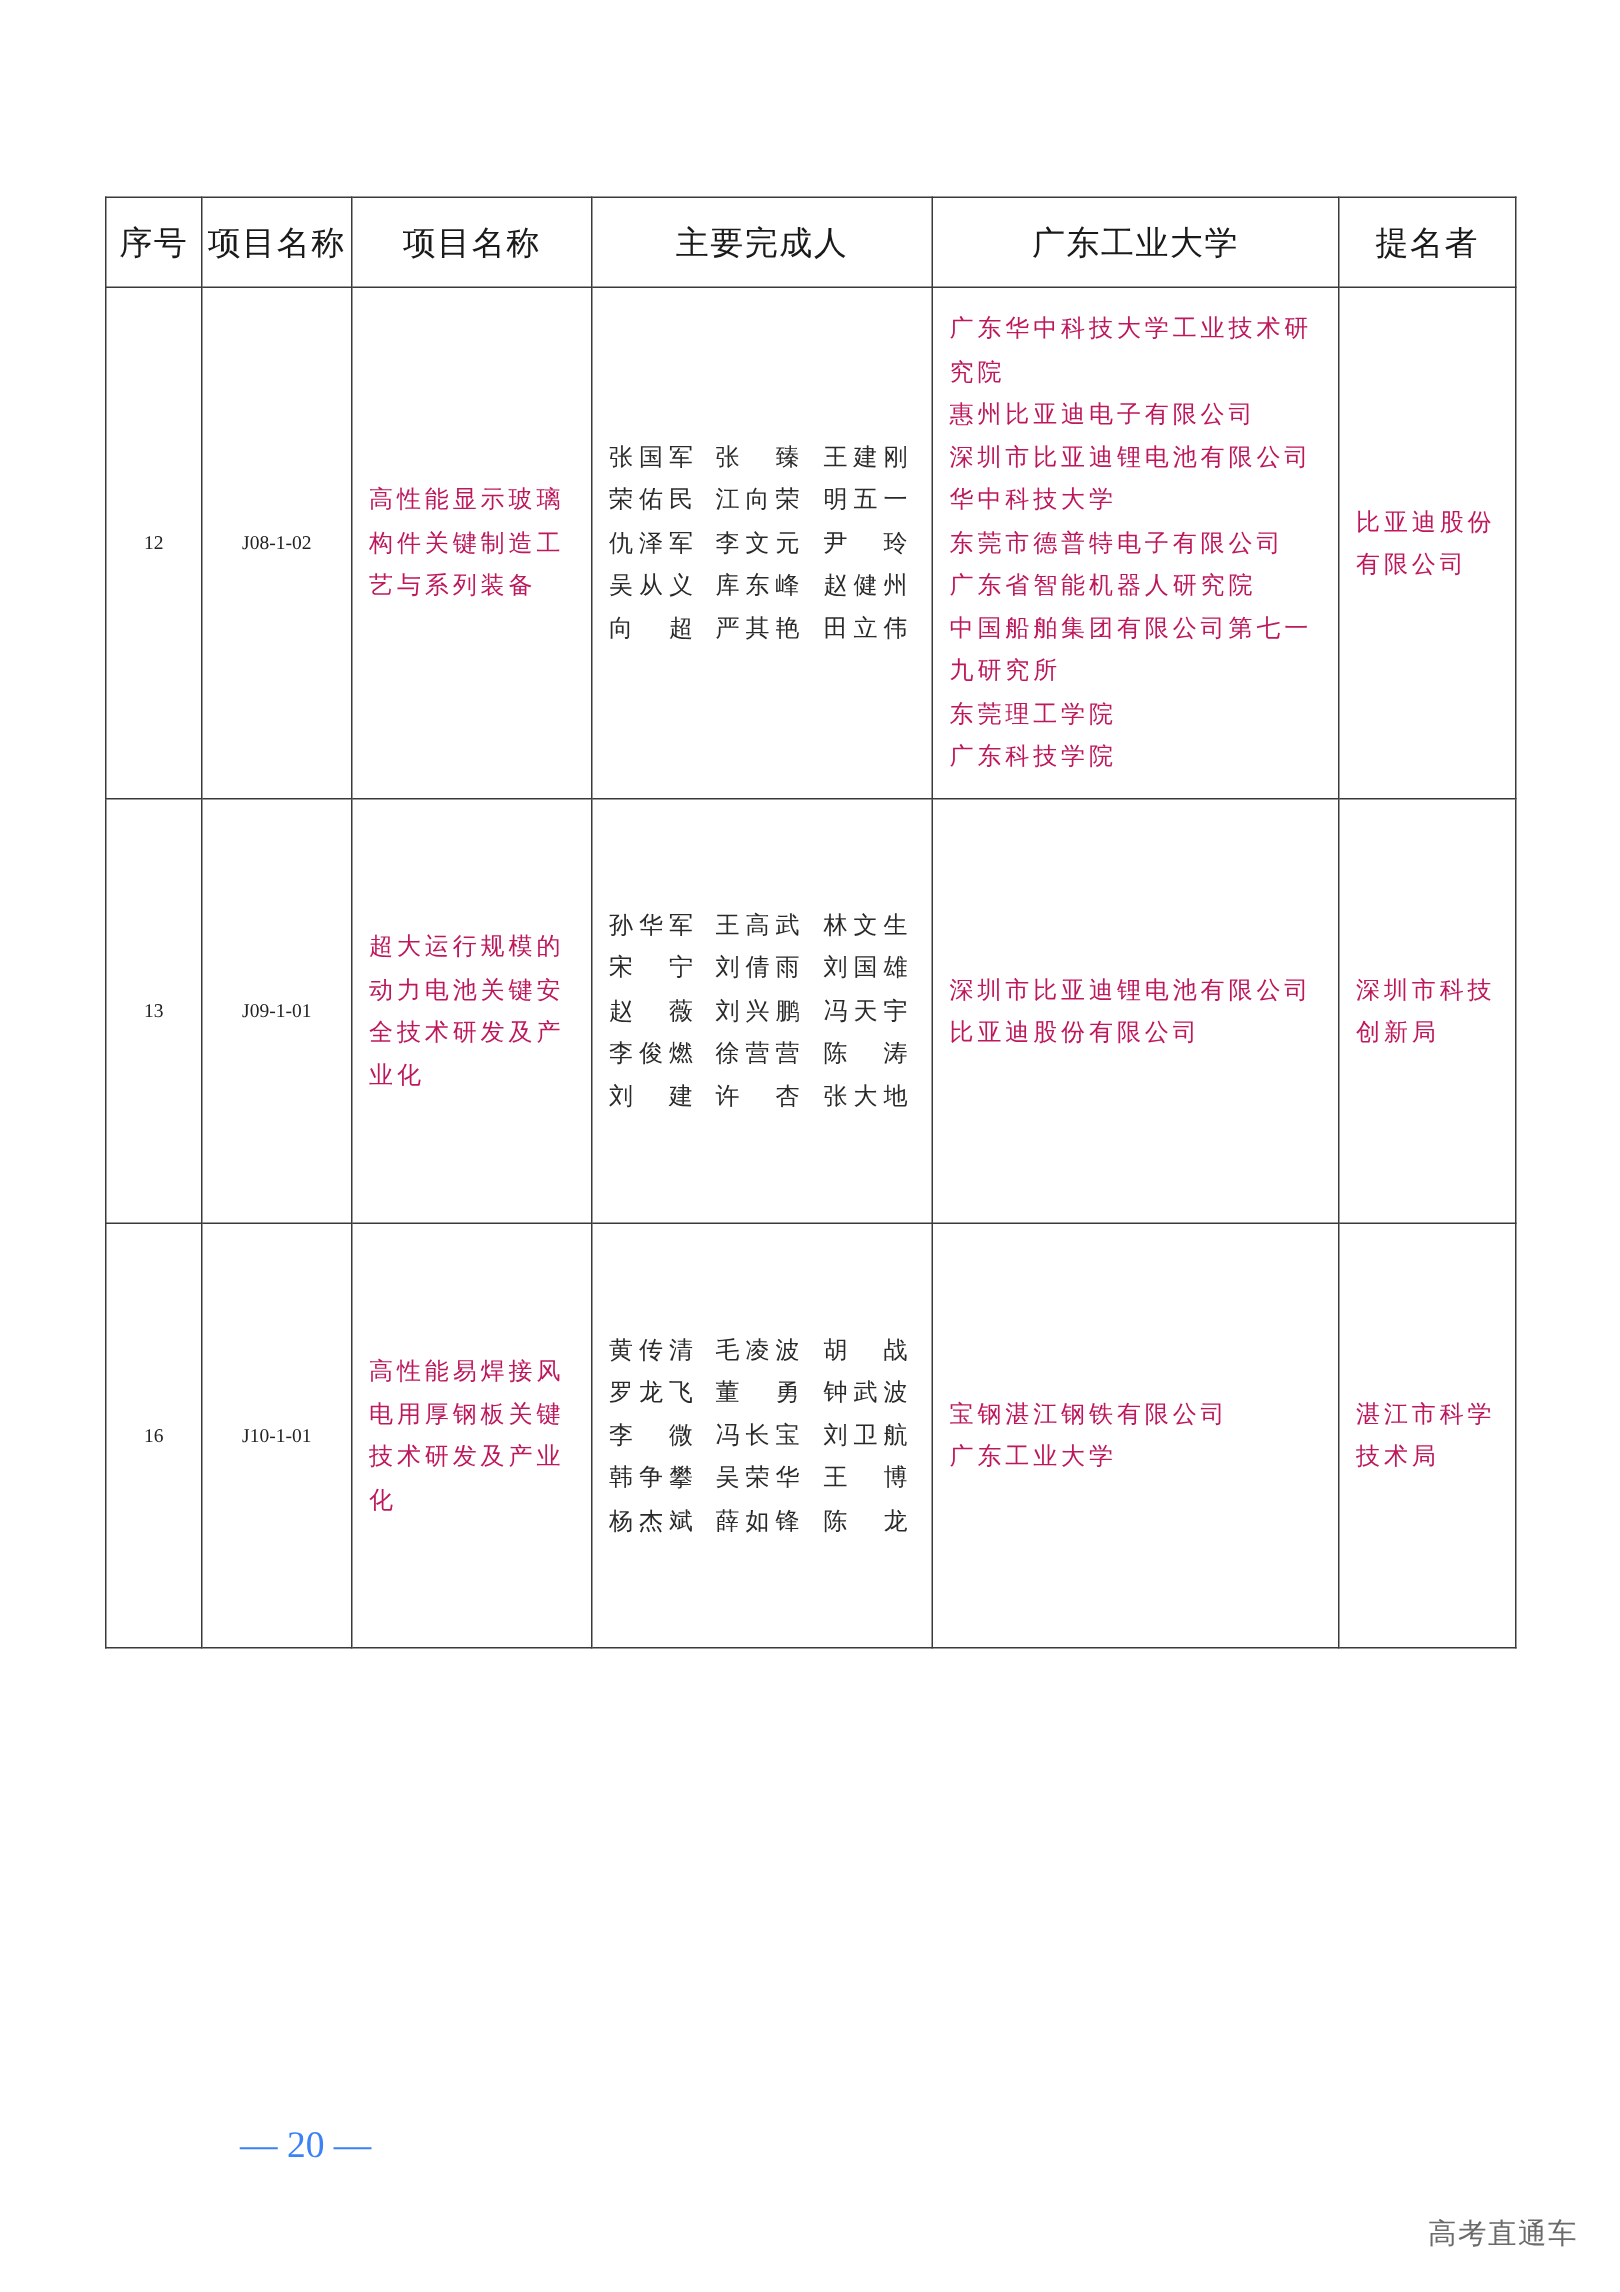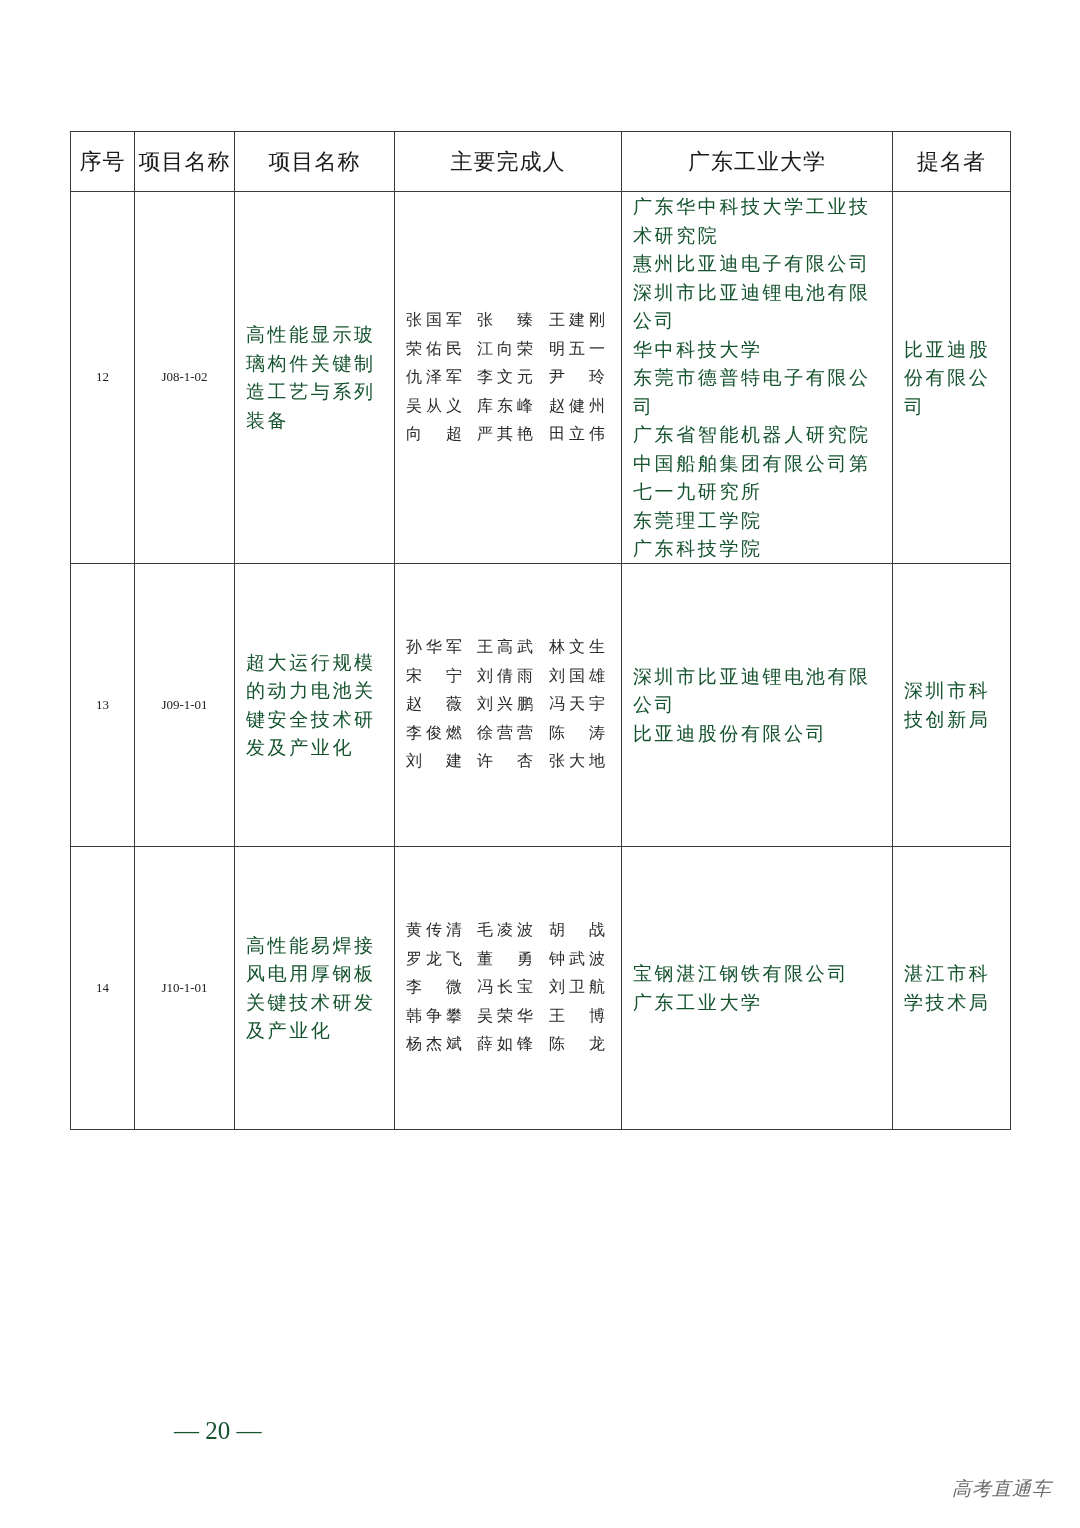--- a/index.html
+++ b/index.html
@@ -44,24 +44,24 @@
     .col-units { width: 271px; }
     .col-nominator { width: 118px; }
 
     .cell-center {
       text-align: center;
       font-family: "Liberation Serif", serif;
       font-size: 13px;
       color: #222;
     }
     .cell-text {
-      font-size: 19px;
+      font-size: 16px;
       line-height: 28.5px;
       letter-spacing: 2.6px;
-      color: #14532d;
+      color: #be185d;
       padding: 0 10px 0 11px !important;
       word-break: break-all;
       margin-top: 14px;
     }
     .people-grid {
       display: grid;
       grid-template-columns: 71px 72px 60px;
       column-gap: 0;
       padding-left: 11px;
       font-size: 16px;
@@ -74,35 +74,34 @@
       width: 56px;
     }
     .row-12 td { height: 340px; }
     .row-13 td { height: 282px; }
     .row-14 td { height: 282px; }
 
     .units-list div { white-space: normal; }
 
     .page-number {
       position: absolute;
-      left: 174px;
+      left: 160px;
       top: 1417px;
       font-family: "Liberation Serif", serif;
       font-size: 25px;
-      color: #14532d;
+      color: #3b82f6;
     }
     .watermark {
       position: absolute;
       right: 28px;
       top: 1476px;
       font-family: "DejaVu Sans", "Liberation Sans", sans-serif;
       font-size: 19px;
       color: #6a6a6a;
       letter-spacing: 1px;
-      font-style: italic;
     }
   </style>
 </head>
 <body>
 
 <table class="page-table">
   <colgroup>
     <col class="col-seq">
       <col class="col-code">
       <col class="col-name">
@@ -292,21 +291,21 @@
             </div>
           </div>
         </td>
       <td class="cell-text units-list">
           <div>深圳市比亚迪锂电池有限公司</div>
           <div>比亚迪股份有限公司</div>
         </td>
       <td class="cell-text">深圳市科技创新局</td>
     </tr>
     <tr class="row-14">
-      <td class="cell-center">14</td>
+      <td class="cell-center">16</td>
       <td class="cell-center">J10-1-01</td>
       <td class="cell-text">高性能易焊接风电用厚钢板关键技术研发及产业化</td>
       <td>
           <div class="people-grid">
             <div class="person">
               <span>黄</span>
               <span>传</span>
               <span>清</span>
             </div>
             <div class="person">

